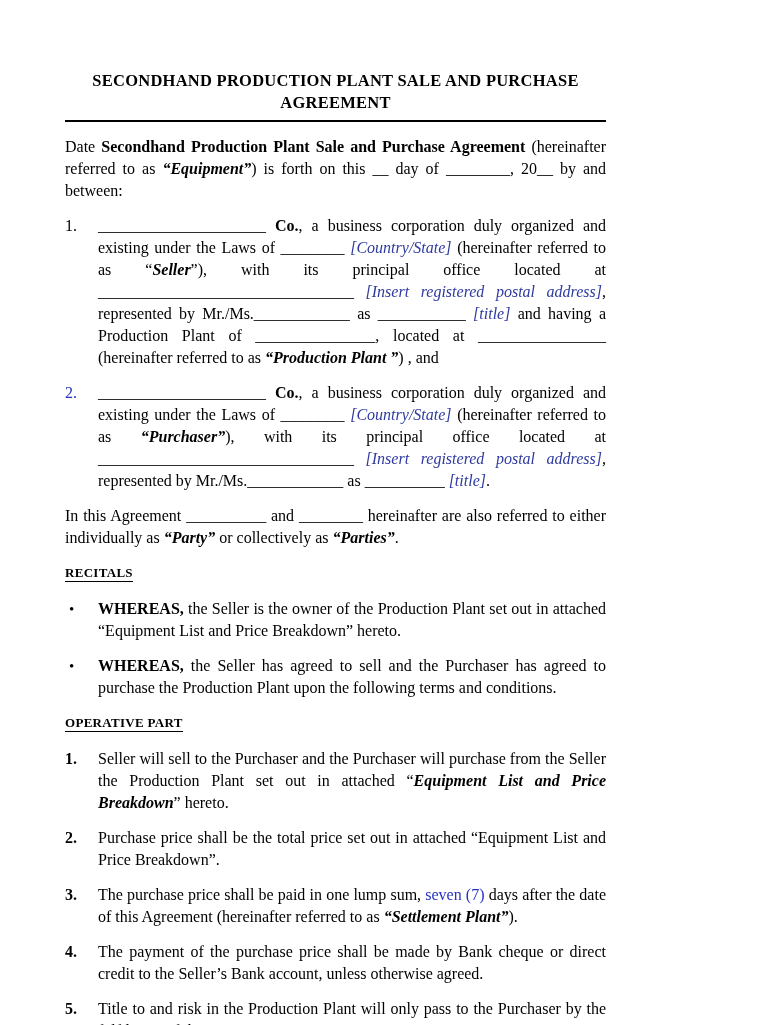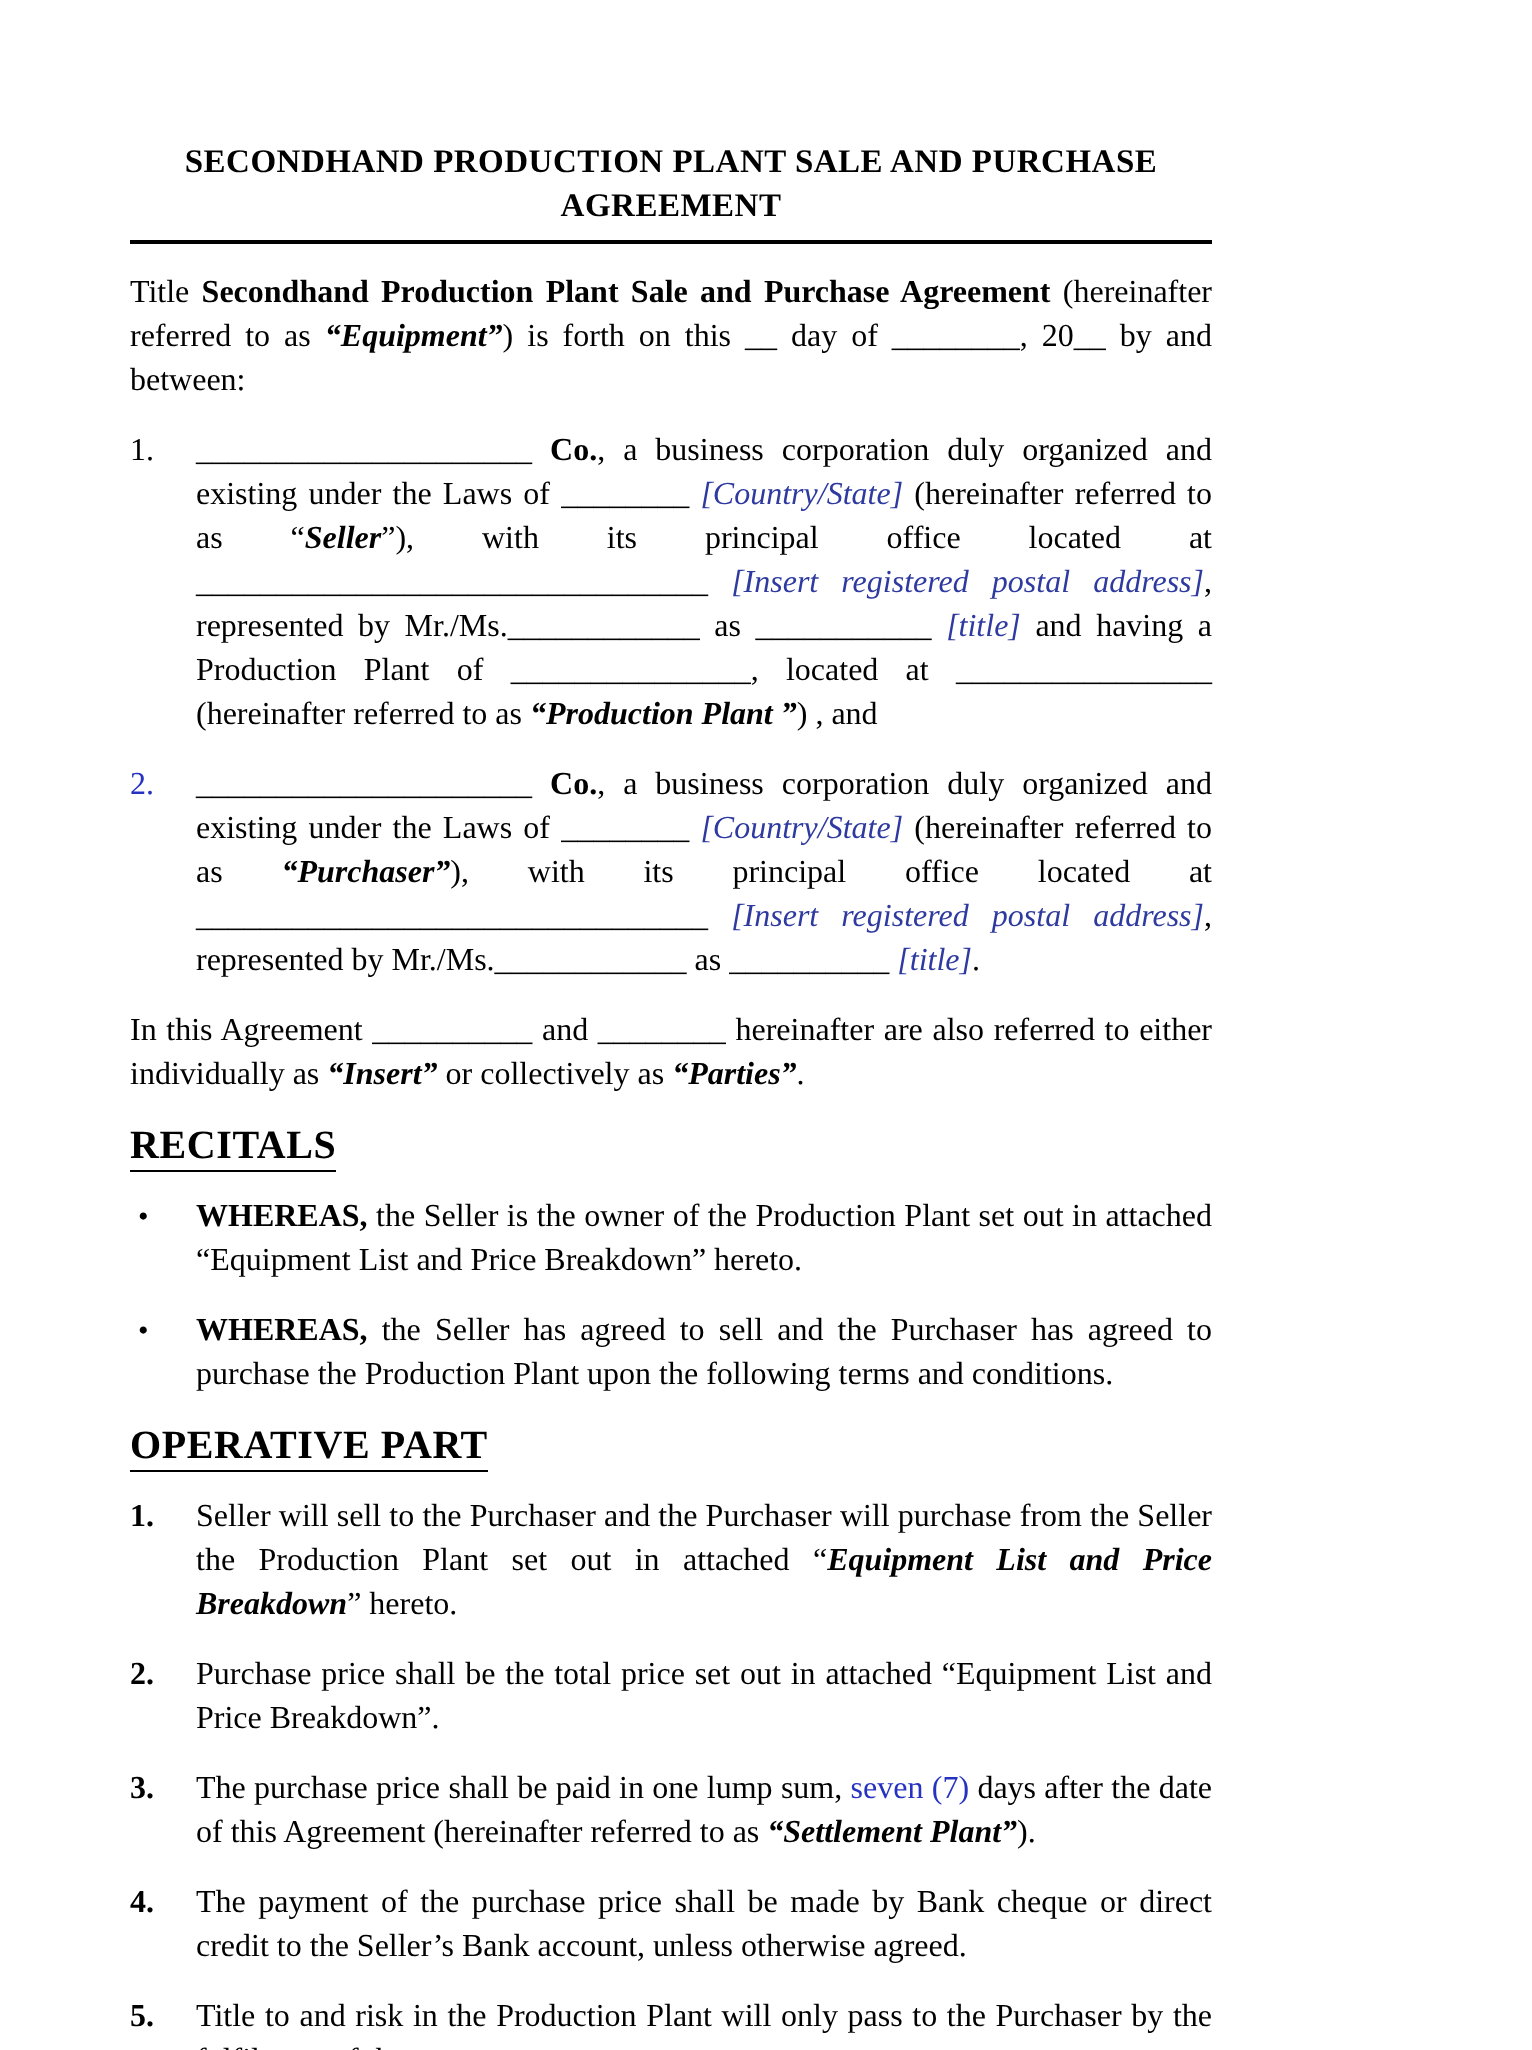--- a/index.html
+++ b/index.html
@@ -49,21 +49,21 @@
     flex:0 0 33px;
     padding-left:4px;
     font-size:15px;
   }
   .row .body{
     flex:1;
     text-align:justify;
   }
   h2.section{
     margin:0 0 14px 0;
-    font-size:20px;
+    font-size:13px;
     line-height:22px;
   }
   h2.section .hd{
     font-weight:bold;
     letter-spacing:0.3px;
     border-bottom:1.8px solid var(--ink);
     padding-bottom:1px;
   }
   
   .run-b{font-weight:bold;}
@@ -71,33 +71,33 @@
   .run-pb{font-style:italic;color:var(--pb);}
   .run-bl{color:var(--hb);}
 </style>
 </head>
 <body>
 
 <div class="page">
 
   <h1 class="doc-title">SECONDHAND PRODUCTION PLANT SALE AND PURCHASE AGREEMENT</h1>
 
-  <p class="para"><span>Title </span><span class="run-b">Secondhand Production Plant Sale and Purchase Agreement</span><span> (hereinafter referred to as </span><span class="run-bi">“Equipment”</span><span>) is forth on this __ day of ________, 20__ by and between:</span></p>
+  <p class="para"><span>Date </span><span class="run-b">Secondhand Production Plant Sale and Purchase Agreement</span><span> (hereinafter referred to as </span><span class="run-bi">“Equipment”</span><span>) is forth on this __ day of ________, 20__ by and between:</span></p>
 
   <div class="row">
     <div class="num"><span>1.</span></div>
     <div class="body"><span>_____________________ </span><span class="run-b">Co.</span><span>, a business corporation duly organized and existing under the Laws of ________ </span><span class="run-pb">[Country/State]</span><span> (hereinafter referred to as “</span><span class="run-bi">Seller</span><span>”), with its principal office located at ________________________________ </span><span class="run-pb">[Insert registered postal address]</span><span>, represented by Mr./Ms.____________ as ___________ </span><span class="run-pb">[title]</span><span> and having a Production Plant of _______________, located at ________________ (hereinafter referred to as </span><span class="run-bi">“Production Plant ”</span><span>) , and</span></div>
   </div>
 
   <div class="row">
     <div class="num"><span class="run-bl">2.</span></div>
     <div class="body"><span>_____________________ </span><span class="run-b">Co.</span><span>, a business corporation duly organized and existing under the Laws of ________ </span><span class="run-pb">[Country/State]</span><span> (hereinafter referred to as </span><span class="run-bi">“Purchaser”</span><span>), with its principal office located at ________________________________ </span><span class="run-pb">[Insert registered postal address]</span><span>, represented by Mr./Ms.____________ as __________ </span><span class="run-pb">[title]</span><span>.</span></div>
   </div>
 
-  <p class="para"><span>In this Agreement __________ and ________ hereinafter are also referred to either individually as </span><span class="run-bi">“Insert”</span><span> or collectively as </span><span class="run-bi">“Parties”</span><span>.</span></p>
+  <p class="para"><span>In this Agreement __________ and ________ hereinafter are also referred to either individually as </span><span class="run-bi">“Party”</span><span> or collectively as </span><span class="run-bi">“Parties”</span><span>.</span></p>
 
   <h2 class="section"><span class="hd">RECITALS</span></h2>
 
   <div class="row">
     <div class="bullet-cell">•</div>
     <div class="body"><span class="run-b">WHEREAS,</span><span> the Seller is the owner of the Production Plant set out in attached “Equipment List and Price Breakdown” hereto.</span></div>
   </div>
 
   <div class="row">
     <div class="bullet-cell">•</div>

